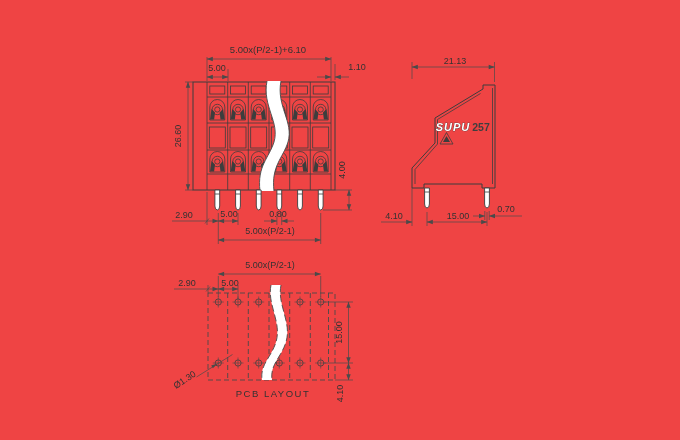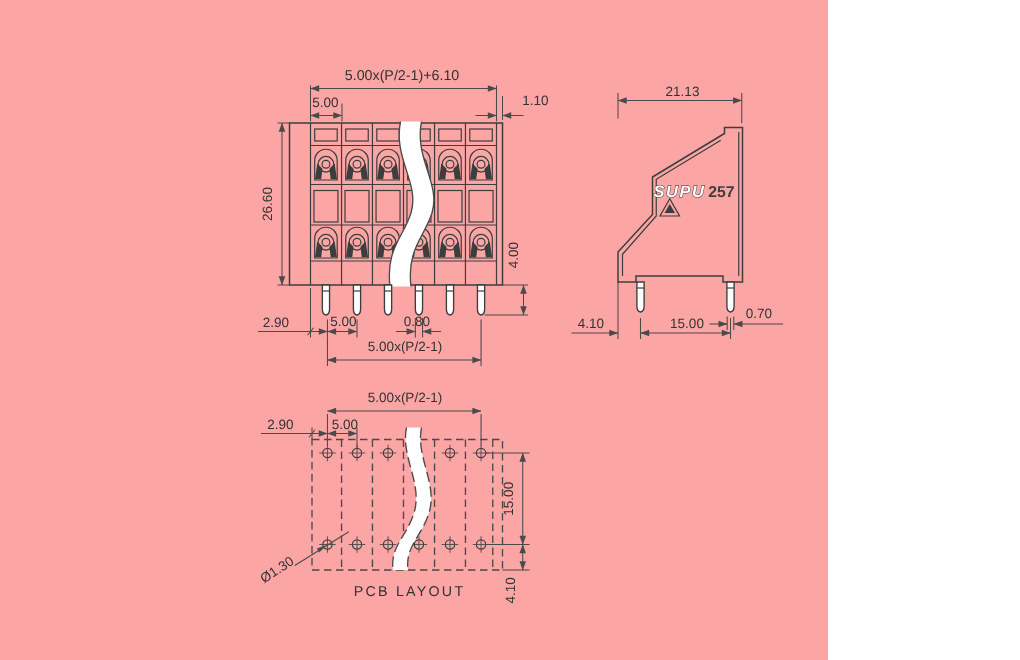--- a/index.html
+++ b/index.html
@@ -1,16 +1,16 @@
 <!DOCTYPE html>
 <html><head>
 <meta charset="utf-8">
 <style>
   html,body{margin:0;padding:0;background:#ffffff;}
-  .page{position:relative;width:552px;height:440px;background:#fca5a5;overflow:hidden;
+  .page{position:relative;width:680px;height:440px;background:#ef4444;overflow:hidden;
         font-family:"Liberation Sans","DejaVu Sans",sans-serif;}
   svg{display:block;}
   .ol   {stroke:#3d3d3d;stroke-width:1;fill:none;}
   .ol2  {stroke:#3d3d3d;stroke-width:0.8;fill:none;}
   .pin  {stroke:#3d3d3d;stroke-width:0.9;fill:#ffffff;}
   .wing {fill:#3d3d3d;stroke:none;}
   .dim  {stroke:#4a4a4a;stroke-width:0.7;fill:none;}
   .dimx {stroke:#4a4a4a;stroke-width:0.6;fill:none;}
   .dashed{stroke:#4a4a4a;stroke-width:0.9;fill:none;stroke-dasharray:5 3;}
   .band {fill:#ffffff;stroke:none;}

